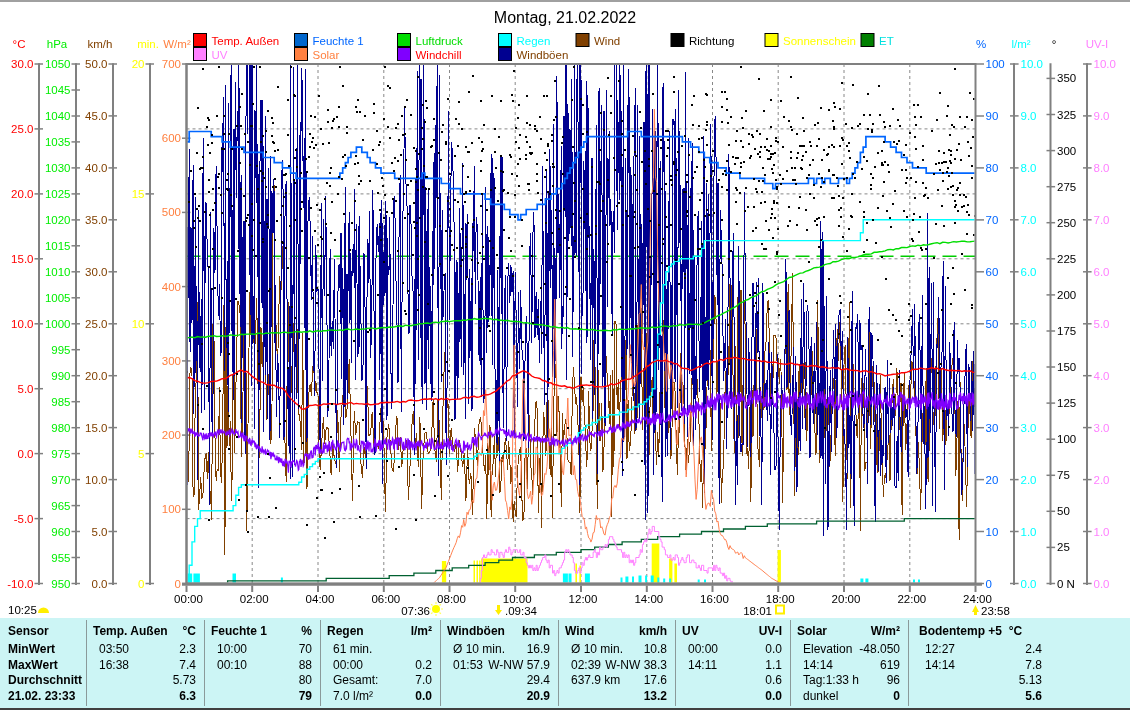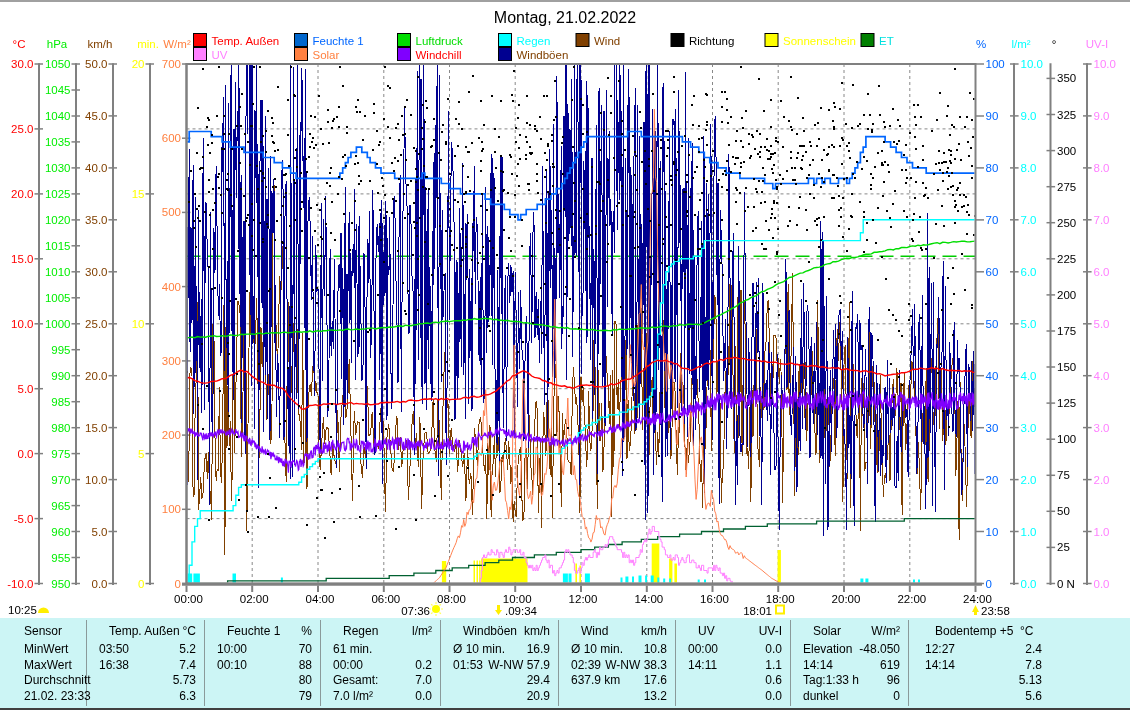--- a/index.html
+++ b/index.html
@@ -1,20 +1,20 @@
 <!DOCTYPE html>
 <html><head><meta charset="utf-8">
 <style>
 * { margin:0; padding:0; box-sizing:border-box; }
 html,body { width:1130px; height:710px; background:#fff; font-family:"Liberation Sans", sans-serif; }
 #wrap { position:relative; width:1130px; height:710px; overflow:hidden; }
 #tbl { position:absolute; left:0; top:618px; width:1130px; height:92px; background:#ccf5f5; border-bottom:2.5px solid #404040; }
 .sep { position:absolute; top:2px; bottom:2px; width:1px; background:#8a9a9a; }
 .tc { position:absolute; font-size:12px; color:#000; white-space:pre; }
-.b { font-weight:normal;margin-left:16px; }
+.b { font-weight:bold; }
 svg { position:absolute; left:0; top:0; }
 </style></head>
 <body>
 <div id="wrap">
 <svg width="1130" height="710" viewBox="0 0 1130 710" font-family="Liberation Sans, sans-serif">
 <rect width="1130" height="710" fill="#ffffff"></rect>
 <rect x="0" y="0" width="1130" height="2" fill="#a0a0a0"></rect>
 <text x="565" y="23" font-size="16" fill="#000" text-anchor="middle">Montag, 21.02.2022</text>
 <rect x="193.5" y="33.5" width="13" height="13" fill="#ff0000" stroke="#000" stroke-width="1"></rect>
 <text x="211.5" y="44.5" font-size="11.5" fill="#ff0000">Temp. Außen</text>
@@ -387,21 +387,21 @@
 <div class="sep" style="left:790px"></div>
 <div class="sep" style="left:908px"></div>
 <div class="tc b" style="left:8px;top:6px">Sensor</div>
 <div class="tc b" style="left:8px;top:24px">MinWert</div>
 <div class="tc b" style="left:8px;top:39.5px">MaxWert</div>
 <div class="tc b" style="left:8px;top:55px">Durchschnitt</div>
 <div class="tc b" style="left:8px;top:71px">21.02. 23:33</div>
 <div class="tc b" style="left:93px;top:6px">Temp. Außen</div>
 <div class="tc b" style="right:934px;top:6px">°C</div>
 <div class="tc " style="left:99px;top:24px">03:50</div>
-<div class="tc " style="right:934px;top:24px">5.2</div>
+<div class="tc " style="right:934px;top:24px">2.3</div>
 <div class="tc " style="left:99px;top:39.5px">16:38</div>
 <div class="tc " style="right:934px;top:39.5px">7.4</div>
 <div class="tc " style="right:934px;top:55px">5.73</div>
 <div class="tc b" style="right:934px;top:71px">6.3</div>
 <div class="tc b" style="left:211px;top:6px">Feuchte 1</div>
 <div class="tc b" style="right:818px;top:6px">%</div>
 <div class="tc " style="left:217px;top:24px">10:00</div>
 <div class="tc " style="right:818px;top:24px">70</div>
 <div class="tc " style="left:217px;top:39.5px">00:10</div>
 <div class="tc " style="right:818px;top:39.5px">88</div>

